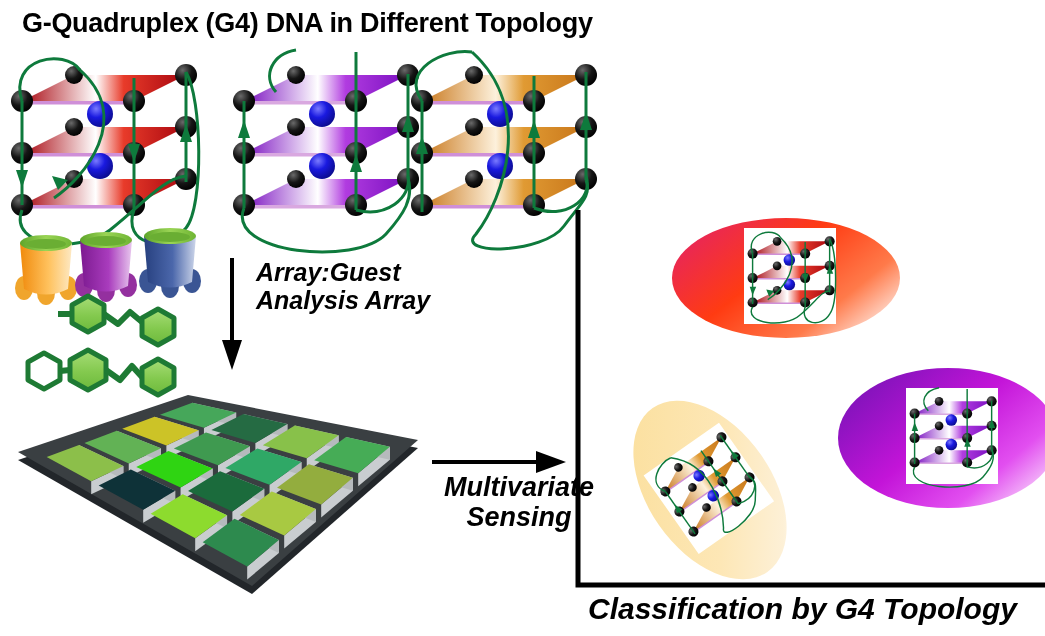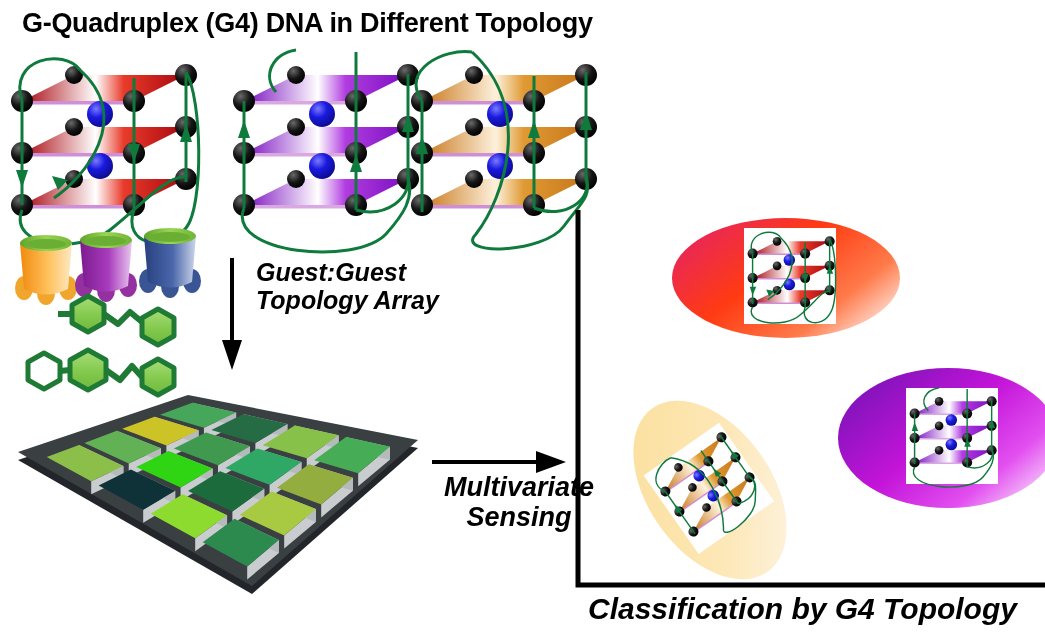--- a/index.html
+++ b/index.html
@@ -14,22 +14,22 @@
   #classify{left:588px;top:592px;font-size:30px;}
 </style>
 </head>
 <body>
 
 <div id="root">
 
   <div class="abs" id="title">G-Quadruplex (G4) DNA in Different Topology</div>
 
   <div class="lbl" id="hostguest">
-    <span>Guest:Guest</span><br>
-    <span>Topology Array</span>
+    <span>Array:Guest</span><br>
+    <span>Analysis Array</span>
   </div>
 
   <div class="lbl" id="multivar">
     <span>Multivariate</span><br>
     <span>Sensing</span>
   </div>
 
   <div class="lbl" id="classify">Classification by G4 Topology</div>
 
   <svg class="svgfull" viewBox="0 0 1045 636">

